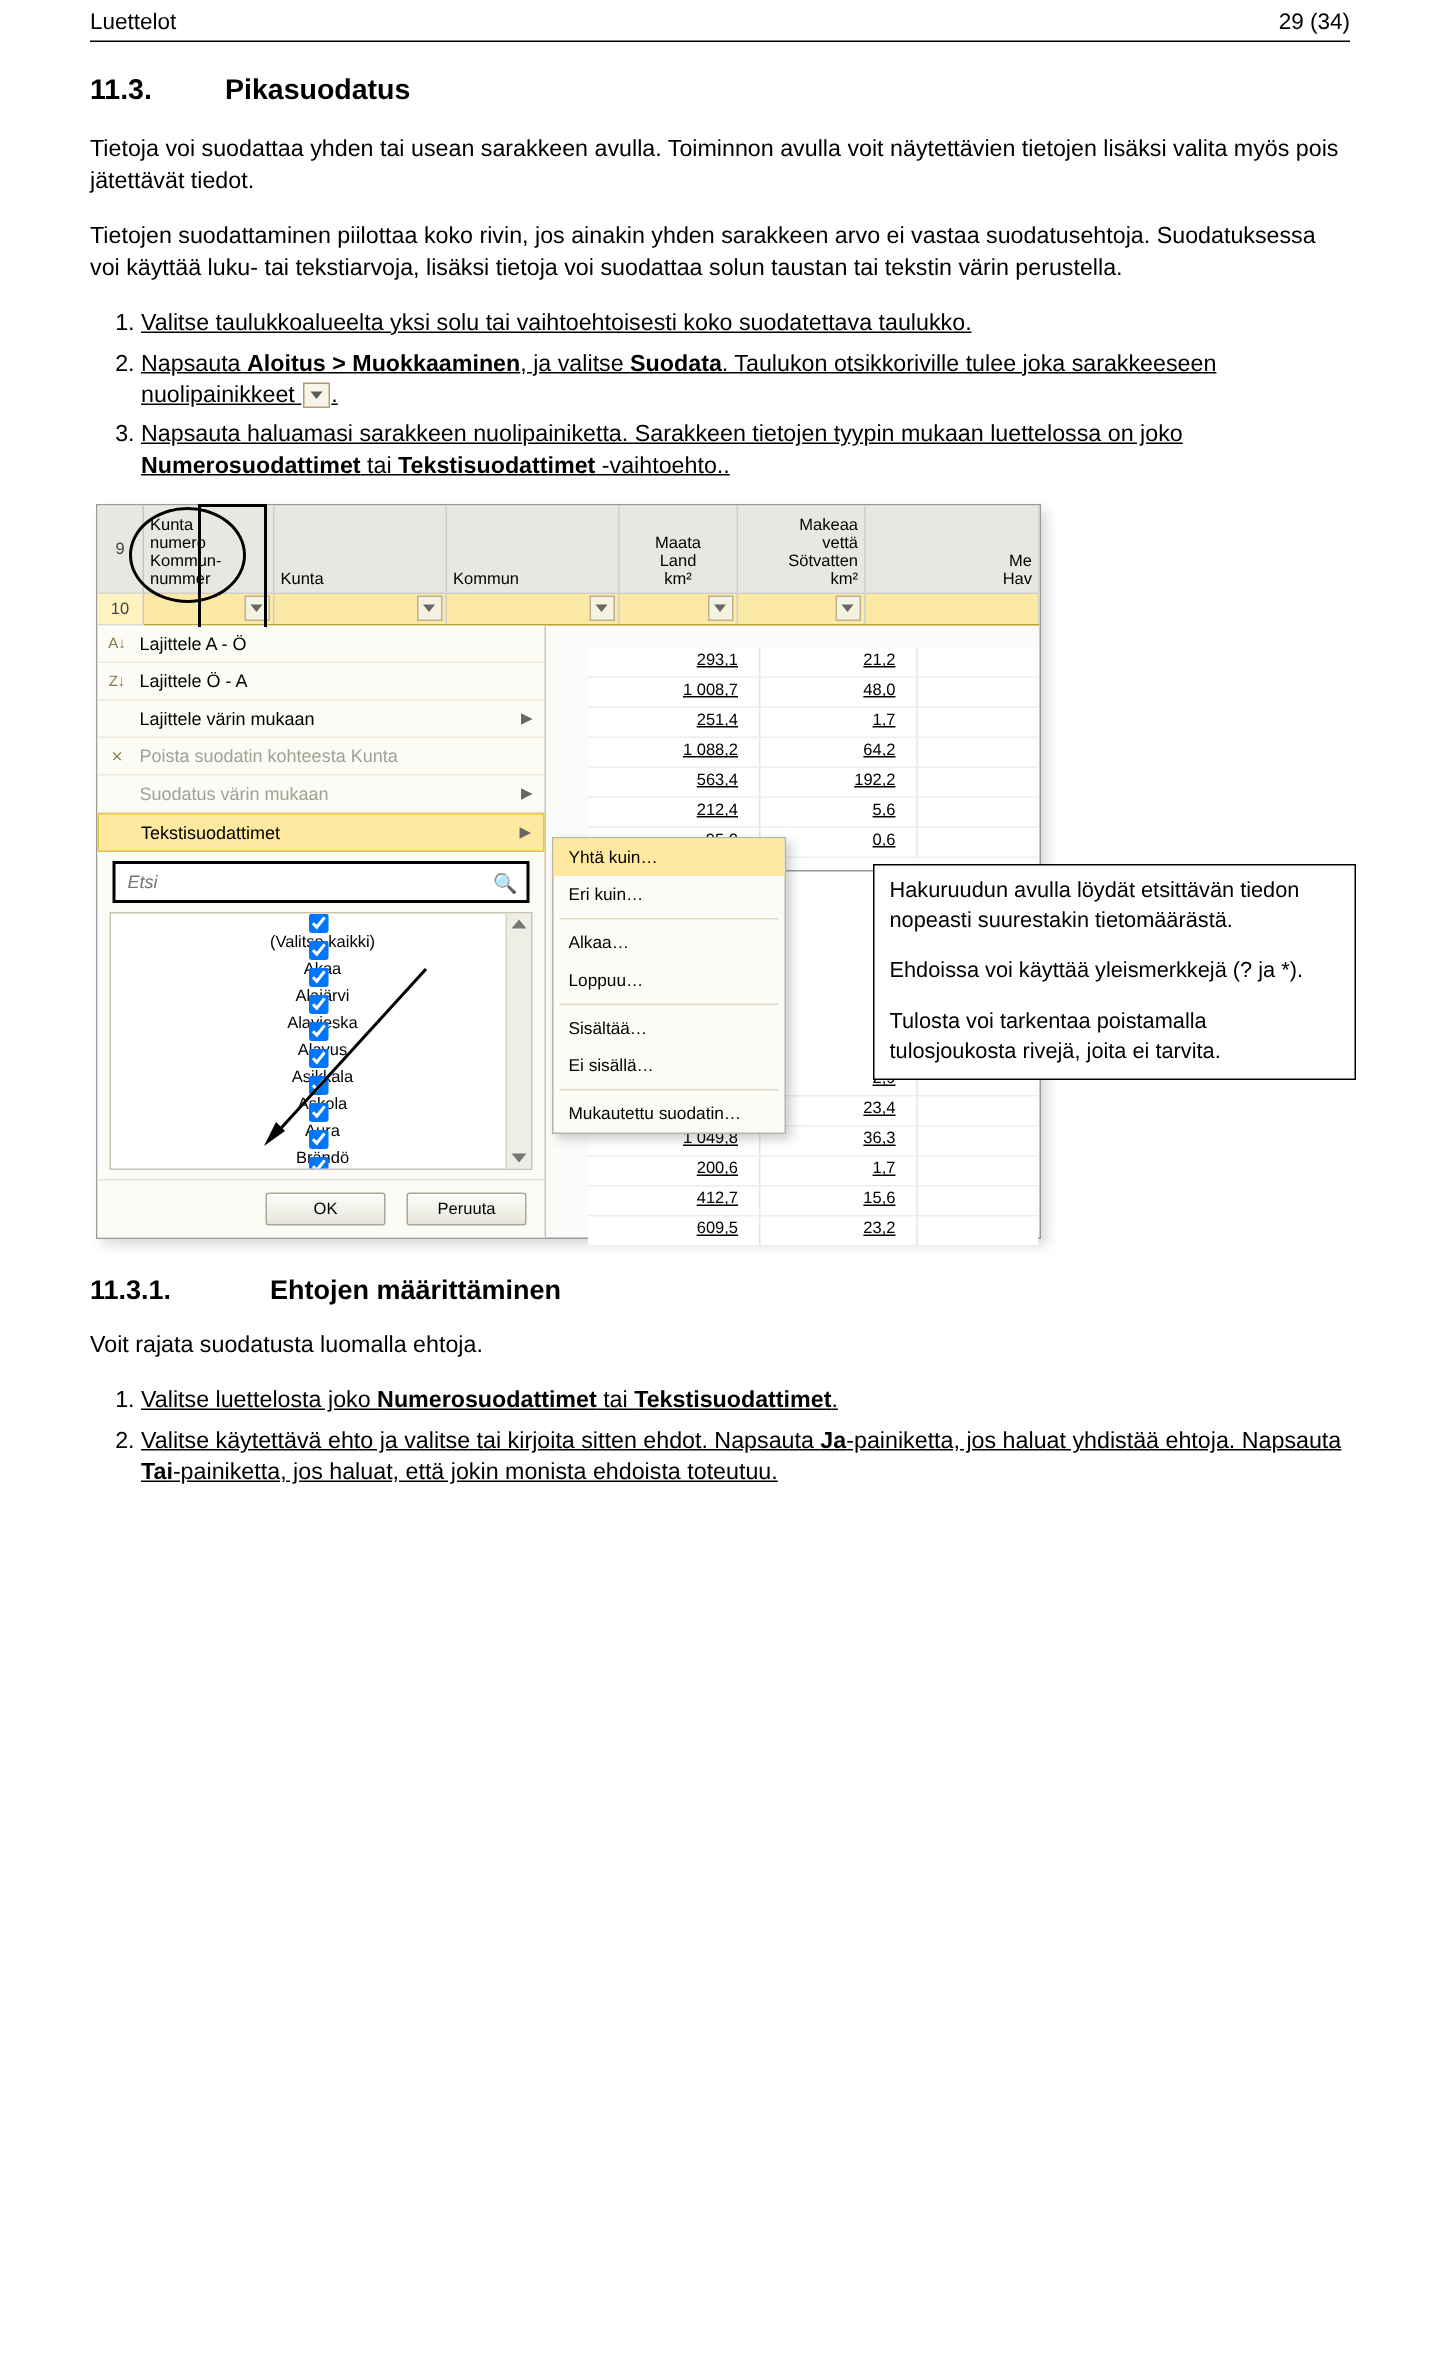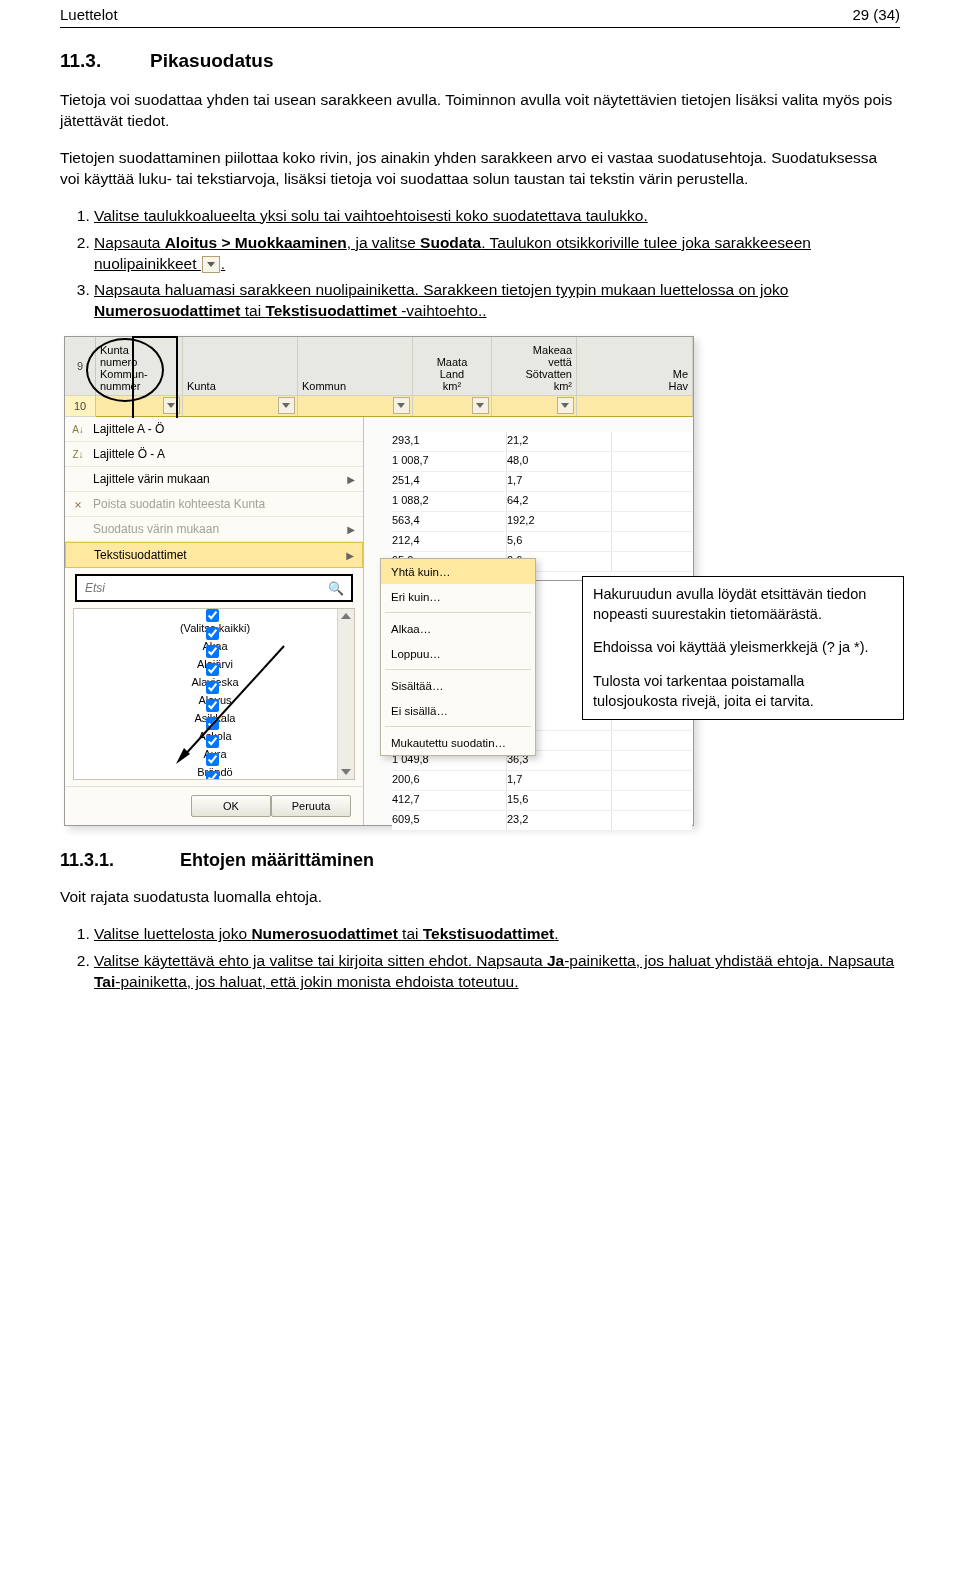--- a/index.html
+++ b/index.html
@@ -151,33 +151,33 @@
   }
   .fm-checklist .scroll::before, .fm-checklist .scroll::after{
     content:""; position:absolute; left:3px; width:0; height:0;
     border-left:5px solid transparent; border-right:5px solid transparent;
   }
   .fm-checklist .scroll::before{ top:4px; border-bottom:6px solid #777; }
   .fm-checklist .scroll::after{ bottom:4px; border-top:6px solid #777; }
   .chk { display:flex; align-items:center; height:18px; padding:0 4px 0 6px; font-size:11px;flex-direction:column;}
   .chk input { margin:0 5px 0 0; }
   .fm-btns {
-    display:flex; justify-content:flex-end; gap:0;
+    display:flex; justify-content:flex-end; gap:14px;
     padding:8px 12px; border-top:1px solid #e3e1d4;
   }
   .winbtn {
     width:80px; height:22px;
     background:linear-gradient(#fdfdfb,#e7e5da);
     border:1px solid #a8a797; border-radius:2px;
     font-size:11px;
   }
   
   .submenu {
     position:absolute;
-    left:316px; top:222px;
+    left:304px; top:222px;
     width:154px;
     background:#fcfbf5;
     border:1px solid #b8b5a3;
     box-shadow:3px 3px 7px rgba(0,0,0,0.2);
     font-size:11.5px;
     z-index:3;
   }
   .submenu .sm-item{
     padding:4px 10px; height:17px; display:flex; align-items:center;
     cursor:pointer;
@@ -185,21 +185,21 @@
   .submenu .sm-item.hl{ background:#ffe9a0;}
   .submenu .sep{ border-top:1px solid #ddd9c8; margin:3px 4px;}
   
   .datapanel {
     position:absolute; left:328px; top:96px;
     width:300px;
     background:#fff;
     font-size:11px;
   }
   .drow { display:flex; height:19px; border-bottom:1px solid #eee; }
-  .dc1,.dc2 { text-align:left; padding:2px 14px 0 0; }
+  .dc1,.dc2 { text-align:right; padding:2px 14px 0 0;text-decoration:underline; }
   .dc1{ width:100px; border-right:1px solid #e4e4e4;}
   .dc2{ width:90px; border-right:1px solid #e4e4e4;}
   .dcut { height:8px; border-bottom:1px solid #999;}
   
   .callout {
     position:absolute;
     left:518px; top:240px;
     width:300px;
     font-size:14.5px;
     line-height:1.35;

